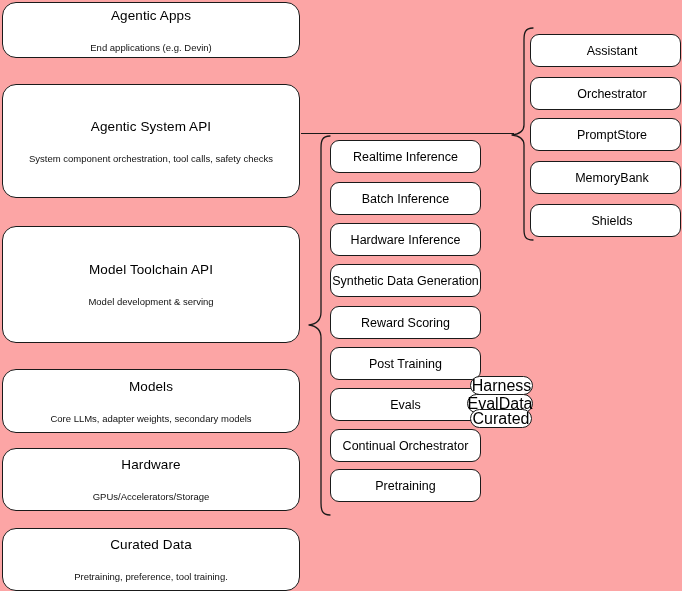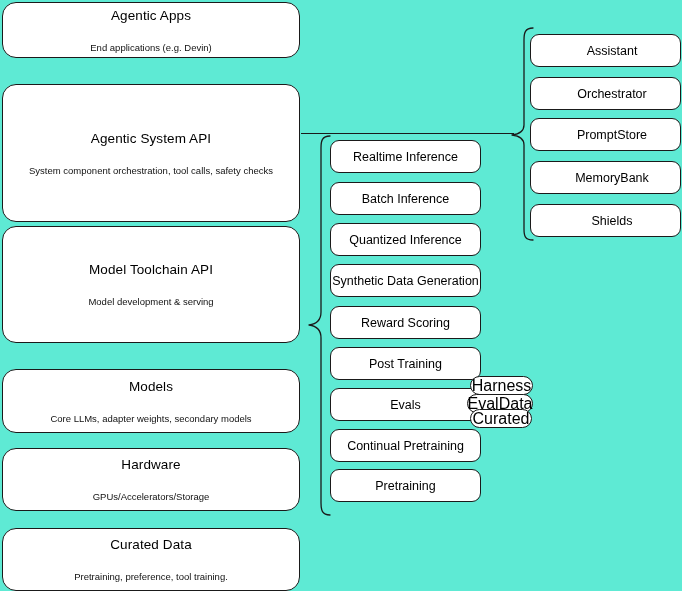--- a/index.html
+++ b/index.html
@@ -4,21 +4,21 @@
 <style>
   html, body {
     margin: 0;
     padding: 0;
     background: #ffffff;
   }
   #canvas {
     position: relative;
     width: 682px;
     height: 591px;
-    background: #5eead4;
+    background: #fca5a5;
     font-family: "Liberation Sans", sans-serif;
     overflow: hidden;
   }
   .node {
     position: absolute;
     box-sizing: border-box;
     border: 1.2px solid #1a1a1a;
     background: #ffffff;
     display: flex;
     flex-direction: column;
@@ -97,21 +97,21 @@
 </head>
 <body>
 
 <div id="canvas">
 
   <div class="node layer" style="top:2px;height:56px;">
     <div class="title">Agentic Apps</div>
     <div class="subtitle">End applications (e.g. Devin)</div>
   </div>
 
-  <div class="node layer" style="top:84px;height:138px;">
+  <div class="node layer" style="top:84px;height:114px;">
     <div class="title">Agentic System API</div>
     <div class="subtitle">System component orchestration, tool calls, safety checks</div>
   </div>
 
   <div class="node layer" style="top:226px;height:117px;">
     <div class="title">Model Toolchain API</div>
     <div class="subtitle">Model development &amp; serving</div>
   </div>
 
   <div class="node layer" style="top:369px;height:64px;">
@@ -139,36 +139,36 @@
     <path d="M 24 2 C 16 2 15 7 15 14 L 15 99 C 15 105 11 108 3 109 C 11 110 15 113 15 119 L 15 203 C 15 210 16 214 24 214"></path>
   </svg>
 
   <div class="node mid" style="top:140px;">
     <span>Realtime Inference</span>
   </div>
   <div class="node mid" style="top:182px;">
     <span>Batch Inference</span>
   </div>
   <div class="node mid" style="top:223px;">
-    <span>Quantized Inference</span>
+    <span>Hardware Inference</span>
   </div>
   <div class="node mid" style="top:264px;">
     <span>Synthetic Data Generation</span>
   </div>
   <div class="node mid" style="top:306px;">
     <span>Reward Scoring</span>
   </div>
   <div class="node mid" style="top:347px;">
     <span>Post Training</span>
   </div>
   <div class="node mid" style="top:388px;">
     <span>Evals</span>
   </div>
   <div class="node mid" style="top:429px;">
-    <span>Continual Pretraining</span>
+    <span>Continual Orchestrator</span>
   </div>
   <div class="node mid" style="top:469px;">
     <span>Pretraining</span>
   </div>
 
   <div class="tag" style="left:470px;top:376px;width:63px;">
     <span>Harness</span>
   </div>
   <div class="tag" style="left:467px;top:394px;width:66px;">
     <span>EvalData</span>

